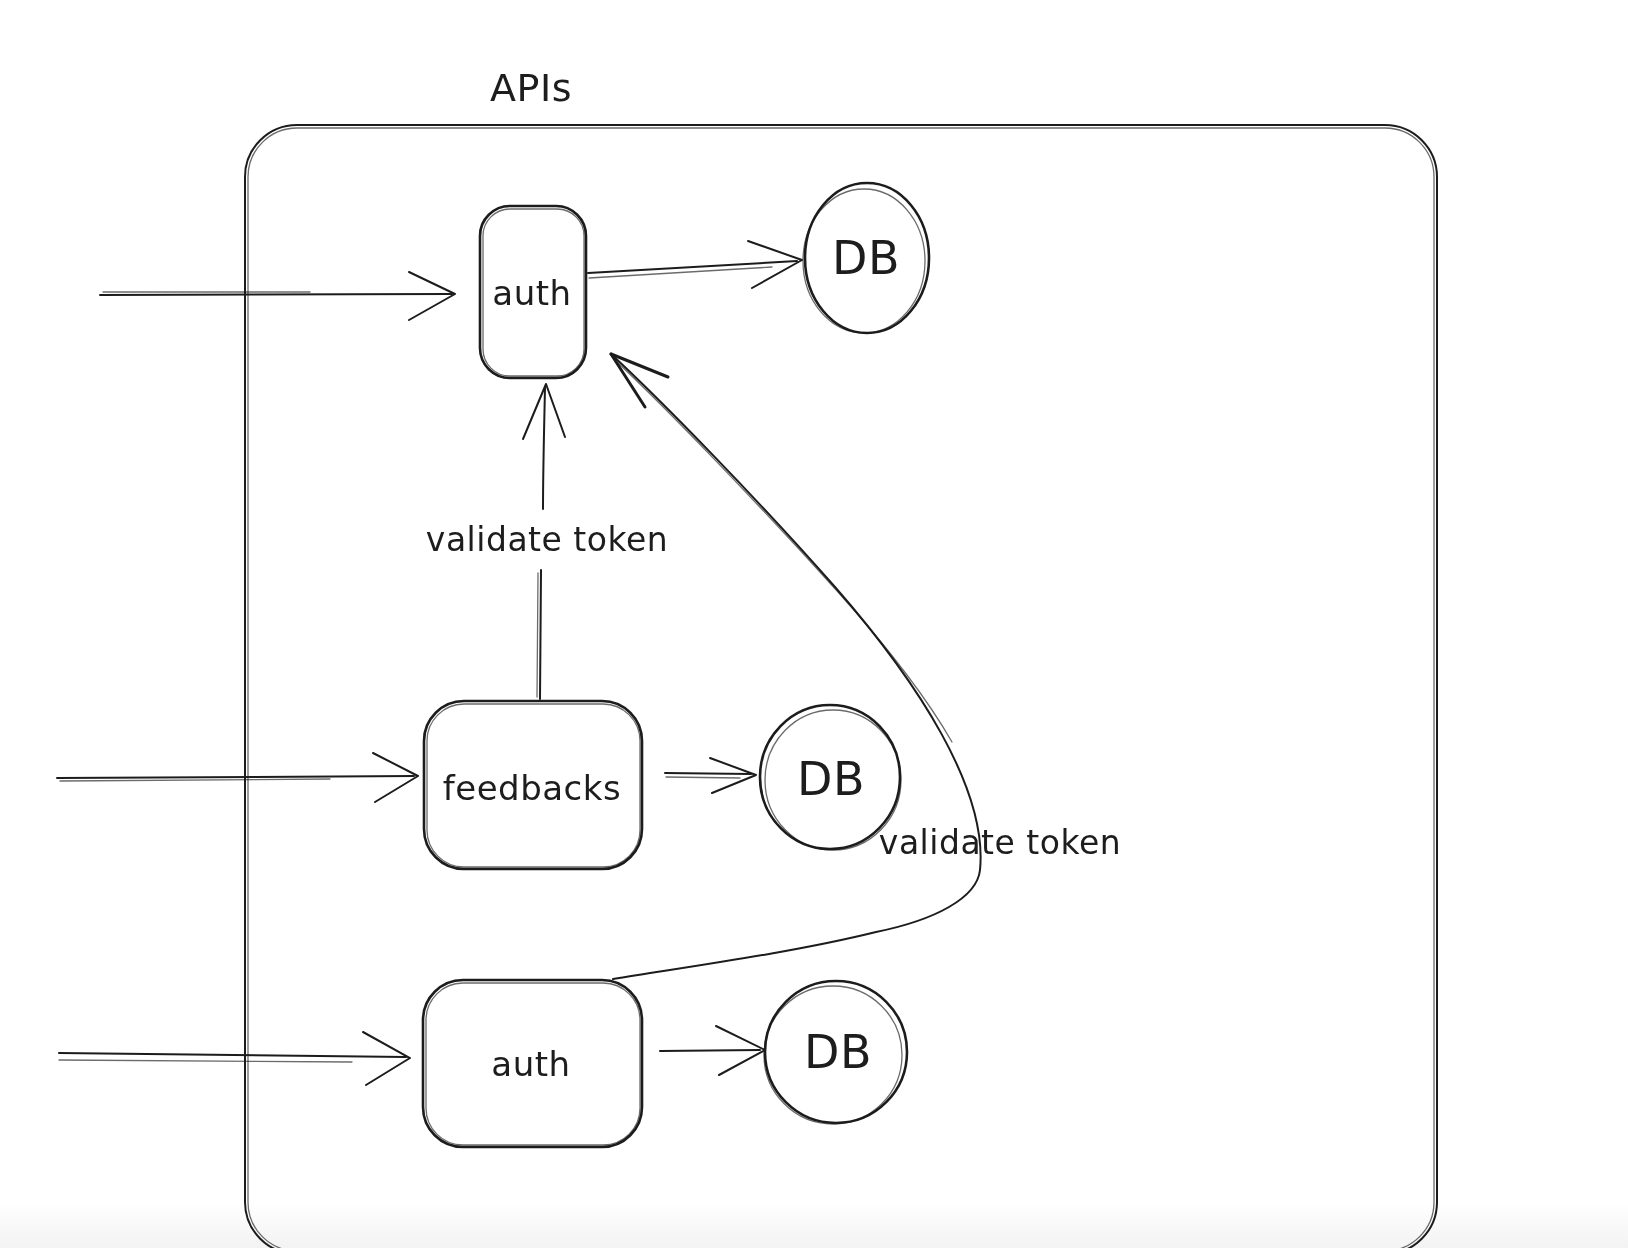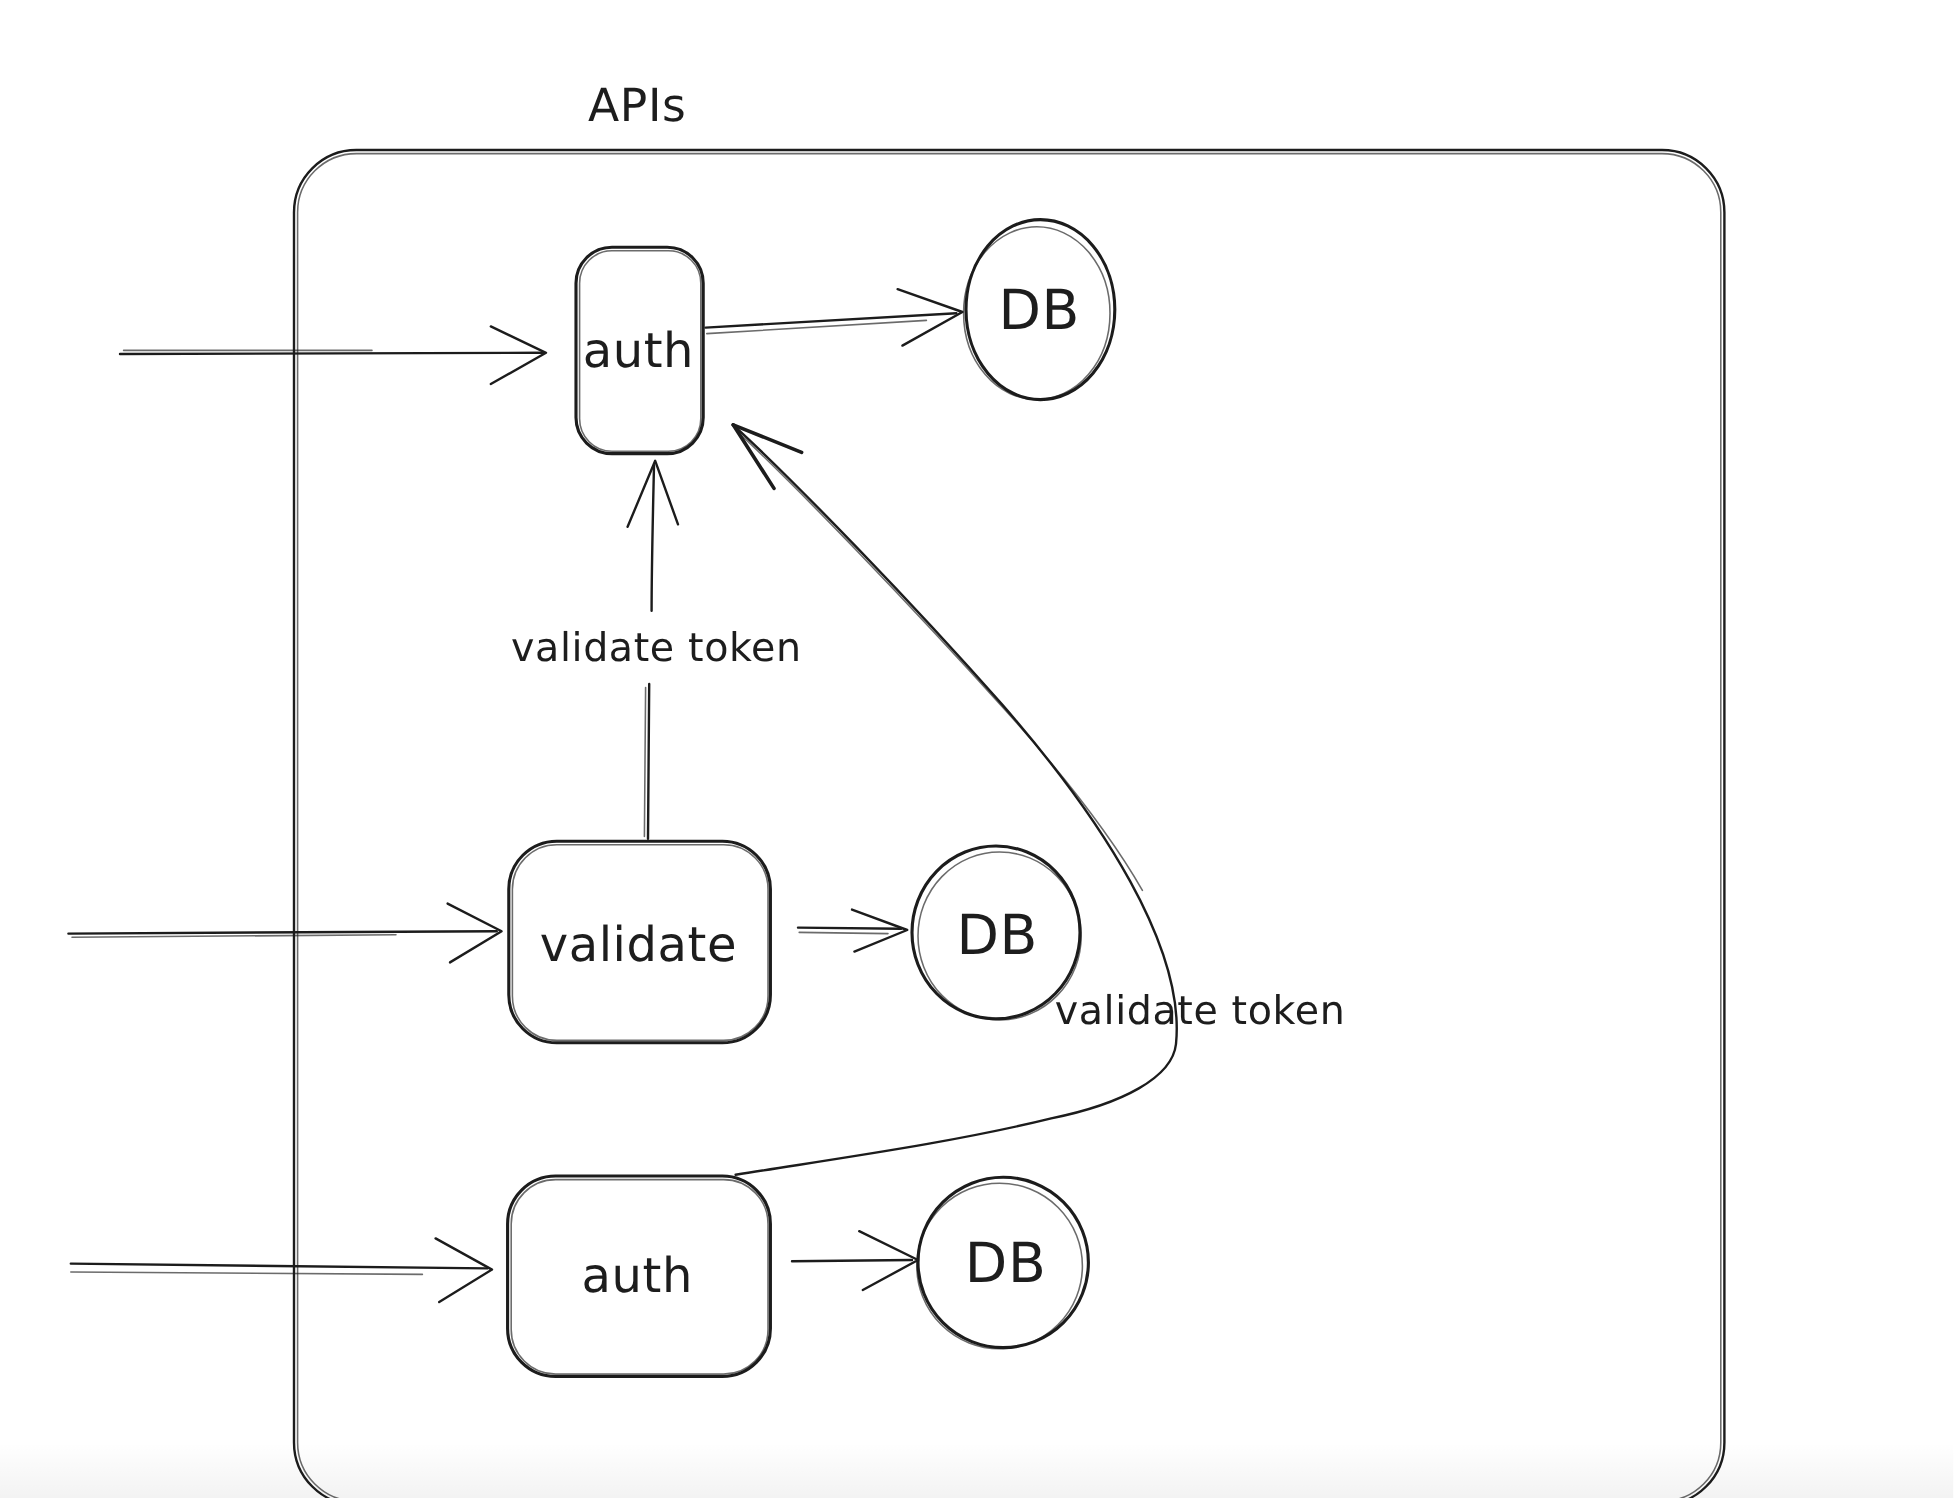--- a/index.html
+++ b/index.html
@@ -20,21 +20,21 @@
   .barb{stroke-width:3px;}
   .lbl{
     position:absolute;
     transform:translate(-50%,-50%);
     white-space:nowrap;
     letter-spacing:.5px;
     color:#1d1d1d;
     line-height:1;
   }
   .lbl-title{font-size:38px;}
-  .lbl-node{font-size:40px;}
+  .lbl-node{font-size:34px;}
   .lbl-db{font-size:46px;text-align:right;}
   .lbl-edge{font-size:33px;text-align:right;}
   .lbl-bg{background:#ffffff;padding:4px 8px;}
   .page-edge{
     position:absolute;left:0;right:0;bottom:0;height:78px;
     background:linear-gradient(to bottom, rgba(0,0,0,0) 0%, rgba(0,0,0,0.05) 62%, rgba(0,0,0,0.10) 100%);
     pointer-events:none;
   }
 </style>
 </head>
@@ -124,21 +124,21 @@
       <path class="dup" d="M616,329 C668,378 755,468 838,560 C890,618 928,668 952,710"></path>
       <path class="stroke barb" d="M611,322 L668,345"></path>
       <path class="stroke barb" d="M611,322 L645,375"></path>
     </g>
   </svg>
 
   <div class="lbl lbl-title" style="left:531px;top:56px;">APIs</div>
 
   <div class="lbl lbl-node" style="left:532px;top:261px;">auth</div>
 
-  <div class="lbl lbl-node" style="left:532px;top:756px;">validate</div>
+  <div class="lbl lbl-node" style="left:532px;top:756px;">feedbacks</div>
 
   <div class="lbl lbl-node" style="left:531px;top:1032px;">auth</div>
 
   <div class="lbl lbl-db" style="left:866px;top:226px;">DB</div>
 
   <div class="lbl lbl-db" style="left:831px;top:747px;">DB</div>
 
   <div class="lbl lbl-db" style="left:838px;top:1020px;">DB</div>
 
   <div class="lbl lbl-edge lbl-bg" style="left:547px;top:507px;">validate token</div>

